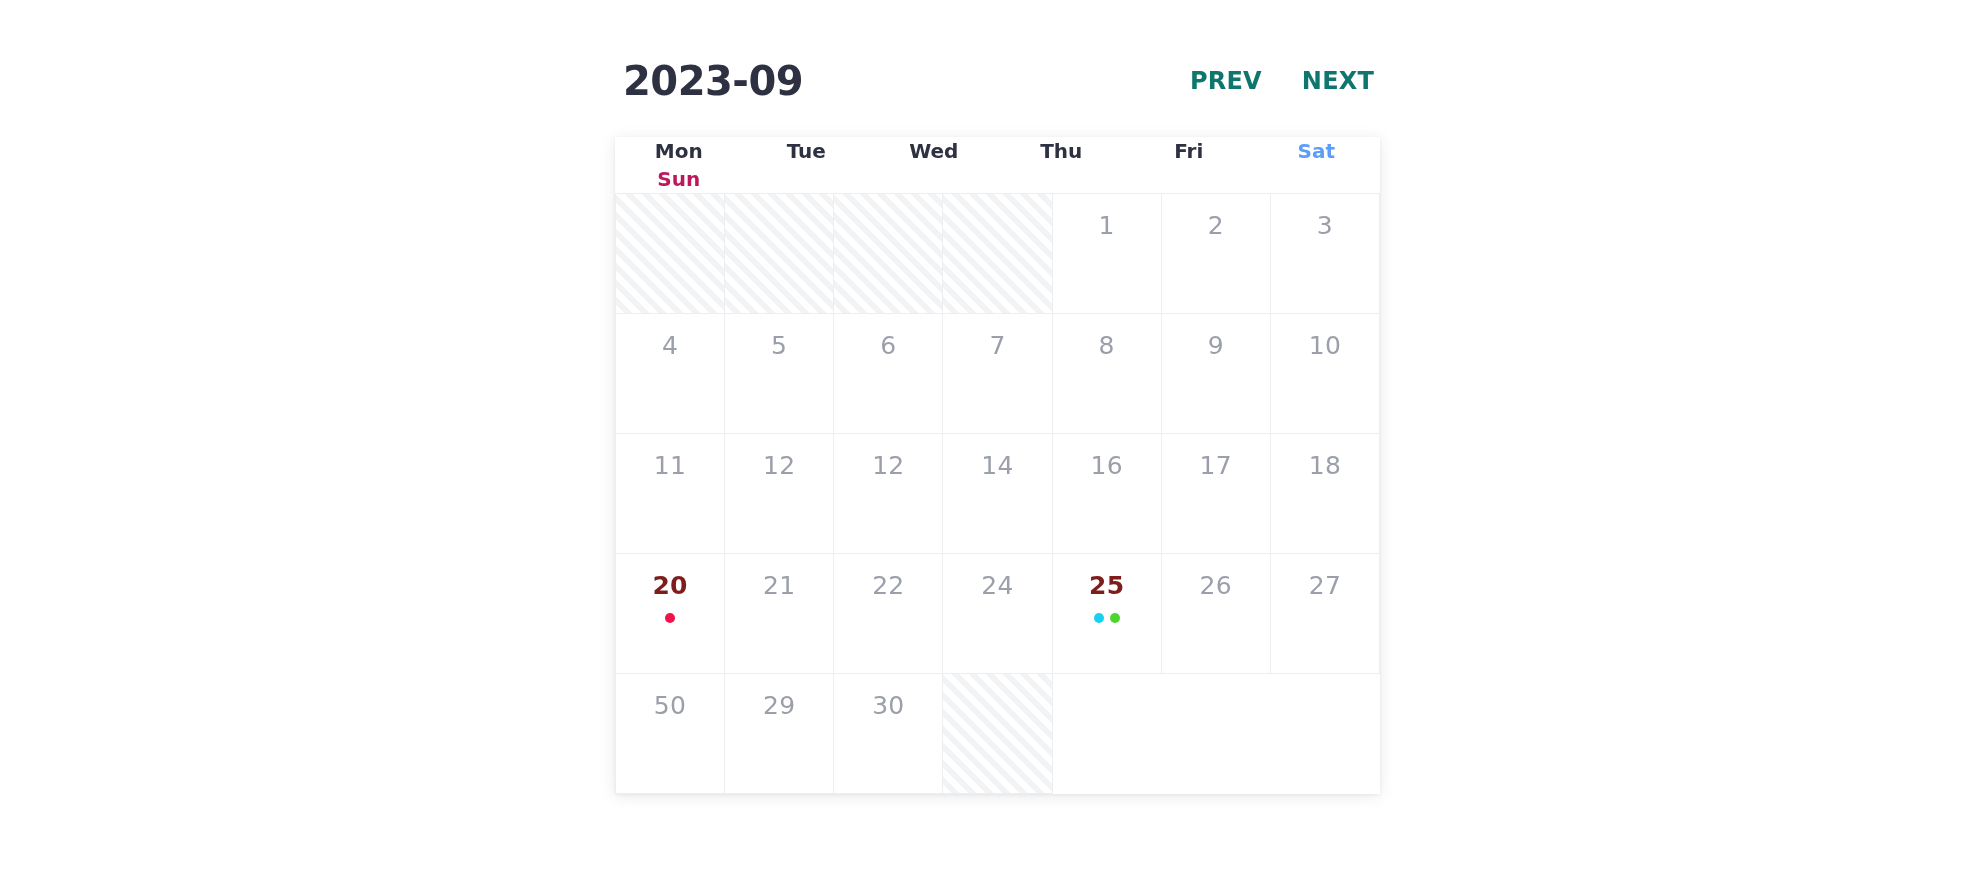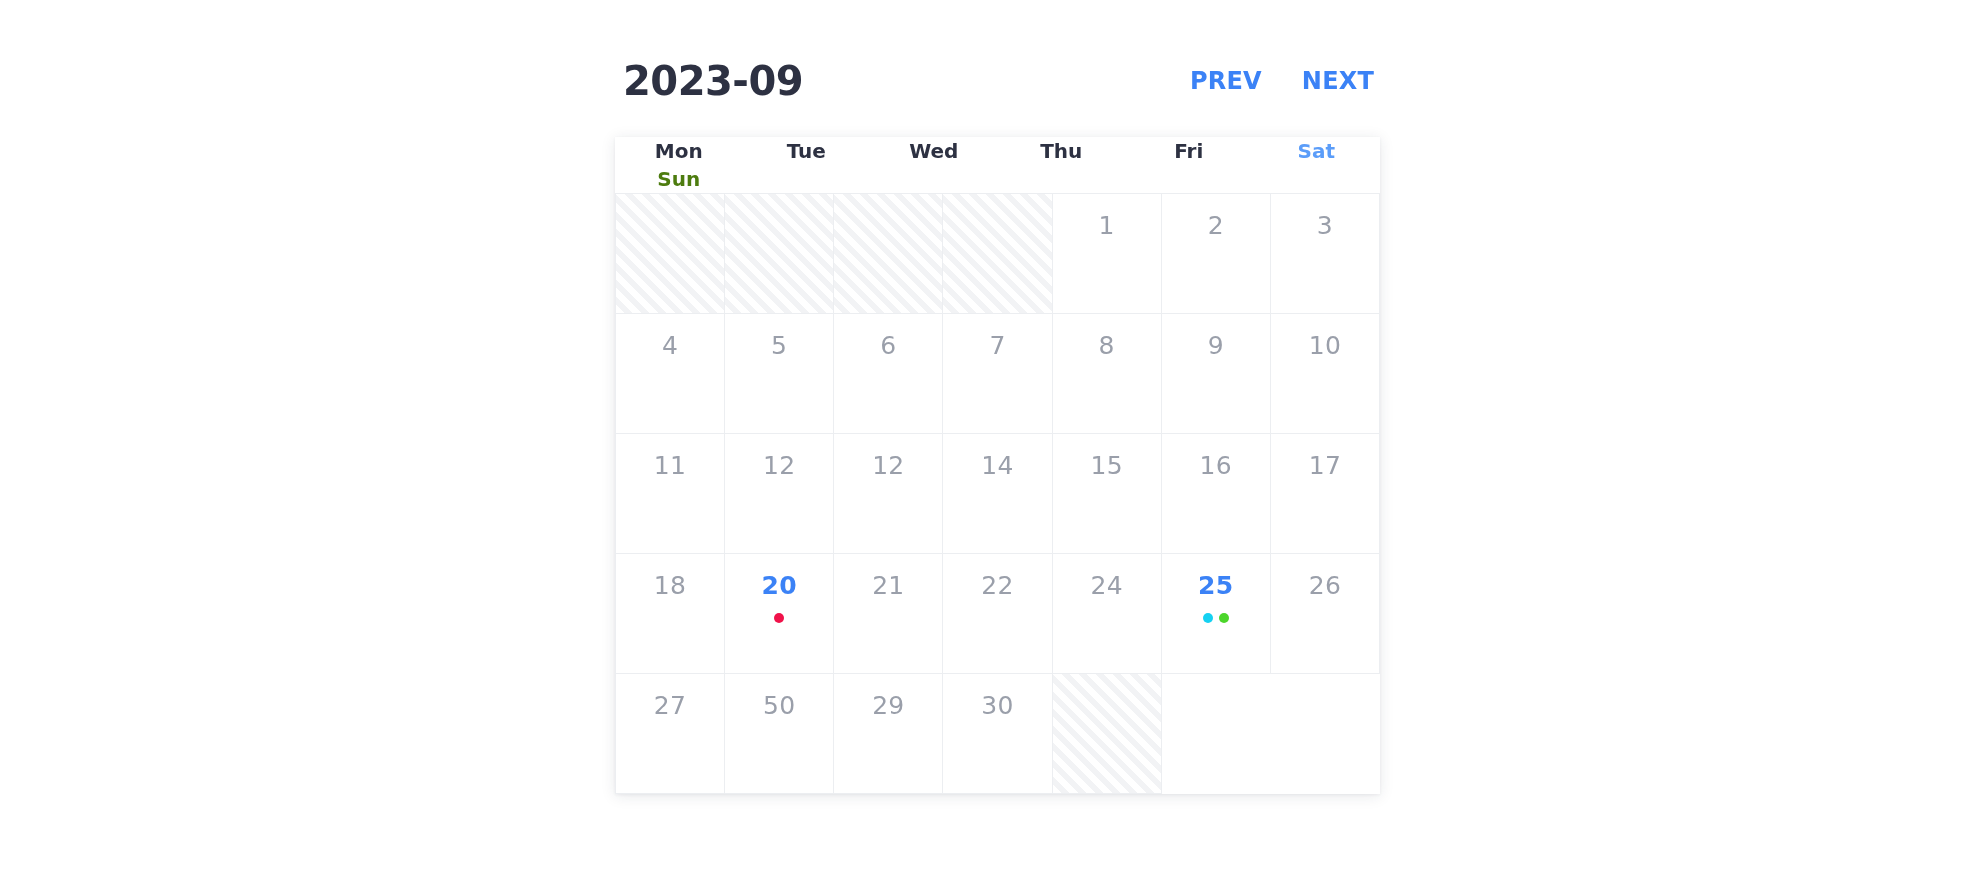--- a/index.html
+++ b/index.html
@@ -48,21 +48,21 @@
     display: flex;
     align-items: center;
     gap: 36px;
     padding-right: 2px;
   }
 
   .nav-btn {
     font-size: 24px;
     font-weight: 700;
     letter-spacing: 0.2px;
-    color: #3b82f6;
+    color: #0f766e;
     background: none;
     border: none;
     cursor: pointer;
     font-family: "DejaVu Sans", sans-serif;
     line-height: 1;
     padding: 4px 2px;
   }
 
   
   .cal-card {
@@ -83,21 +83,21 @@
   .weekday {
     display: flex;
     align-items: center;
     justify-content: center;
     font-size: 20px;
     font-weight: 700;
     color: #2d3142;
     line-height: 1;
   }
   .weekday.sat { color: #5b9df9; }
-  .weekday.sun { color: #4d7c0f; }
+  .weekday.sun { color: #be185d; }
 
   
   .daygrid {
     display: grid;
     grid-template-columns: repeat(7, 1fr);
     grid-auto-rows: 120px;
     border-top: 1px solid #eceef1;
     border-left: 1px solid #eceef1;
   }
 
@@ -128,21 +128,21 @@
   .daynum {
     font-size: 25px;
     font-weight: 400;
     color: #9a9faa;
     line-height: 1;
     letter-spacing: 0.3px;
   }
 
   .cell.marked .daynum {
     font-weight: 700;
-    color: #3b82f6;
+    color: #7f1d1d;
   }
 
   .dots {
     display: flex;
     gap: 6px;
     margin-top: 15px;
     height: 10px;
     align-items: center;
   }
 
@@ -220,23 +220,20 @@
           <div class="cell">
             <div class="daynum">12</div>
           </div>
           <div class="cell">
             <div class="daynum">12</div>
           </div>
           <div class="cell">
             <div class="daynum">14</div>
           </div>
           <div class="cell">
-            <div class="daynum">15</div>
-          </div>
-          <div class="cell">
             <div class="daynum">16</div>
           </div>
           <div class="cell">
             <div class="daynum">17</div>
           </div>
           <div class="cell">
             <div class="daynum">18</div>
           </div>
           <div class="cell marked">
             <div class="daynum">20</div>

